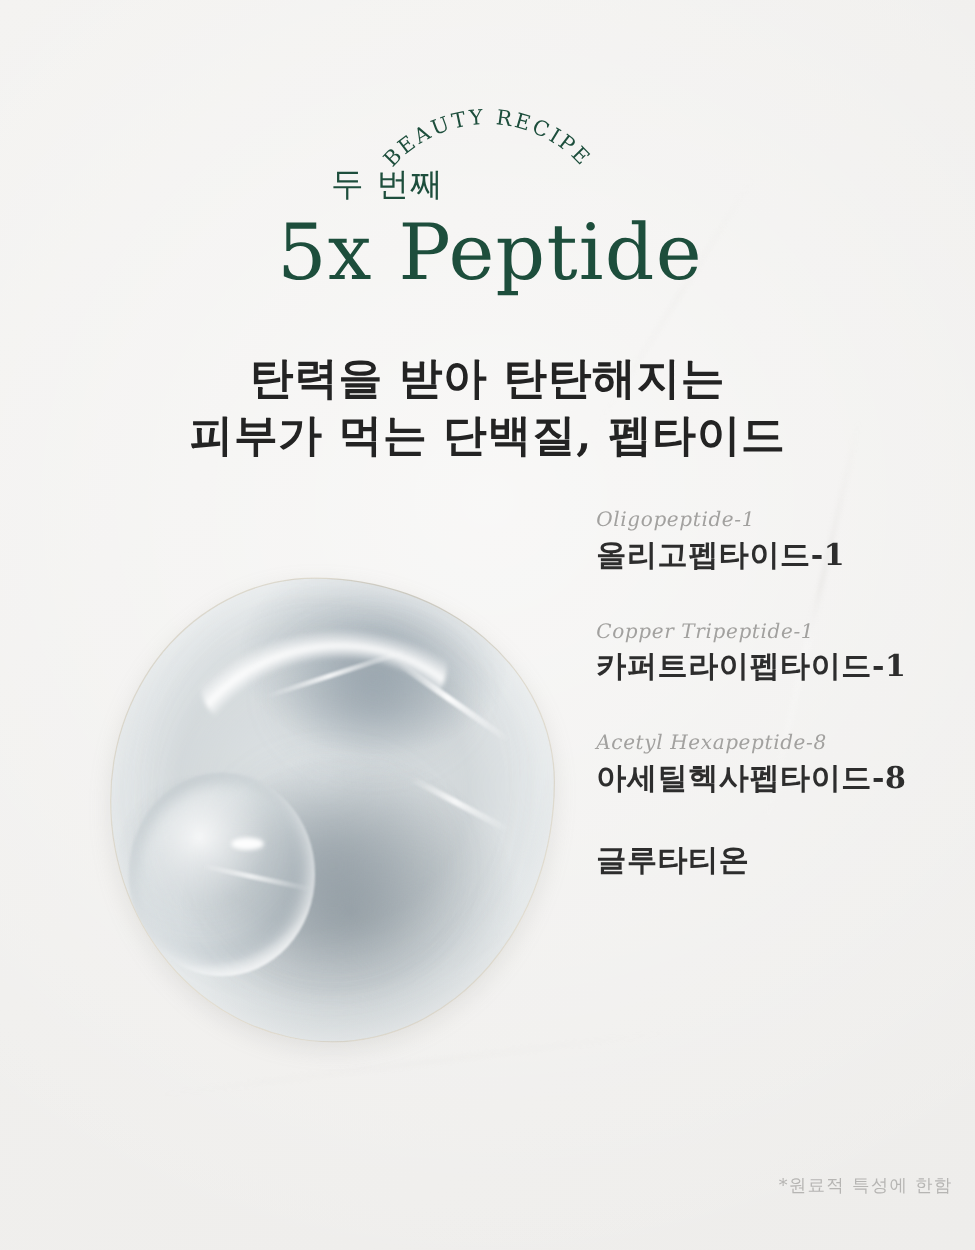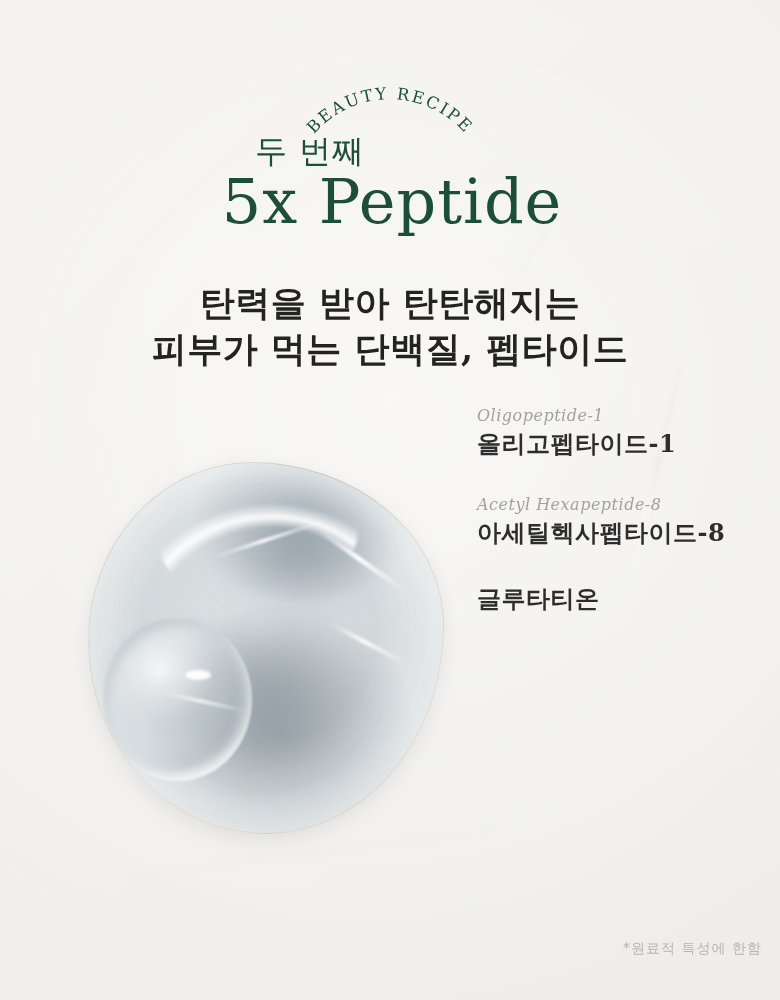--- a/index.html
+++ b/index.html
@@ -35,21 +35,21 @@
   }
 
   
   .arc-badge { position: absolute; left: 280px; top: 56px; width: 220px; height: 110px; }
   .arc-badge text {
     font-family: "DejaVu Serif", "Liberation Serif", serif;
     font-size: 16.5px; letter-spacing: 2.2px; fill: #1d4e3c;
   }
   .badge-sub {
     position: absolute; left: 0; top: 130px; width: 620px;
-    text-align: center; font-size: 32px; color: #1d4e3c;
+    text-align: center; font-size: 26px; color: #1d4e3c;
     letter-spacing: 1px; font-weight: 500;
   }
 
   .title {
     position: absolute; left: 4px; top: 168px; width: 776px; margin: 0;
     text-align: center; font-size: 62px; font-weight: 500;
     color: #1d4e3c; letter-spacing: 1px; line-height: 1.1;
   }
 
   .subtitle {
@@ -173,20 +173,22 @@
       <div class="speck"></div>
     </div>
   </div>
 
   <ul class="ingredients">
     <li>
       <div class="ing-en">Oligopeptide-1</div>
       <div class="ing-ko">올리고펩타이드-1</div>
     </li>
     <li>
+      <div class="ing-en">Copper Tripeptide-1</div>
+      <div class="ing-ko">카퍼트라이펩타이드-1</div>
     </li>
     <li>
       <div class="ing-en">Acetyl Hexapeptide-8</div>
       <div class="ing-ko">아세틸헥사펩타이드-8</div>
     </li>
     <li>
       <div class="ing-ko">글루타티온</div>
     </li>
   </ul>
 

